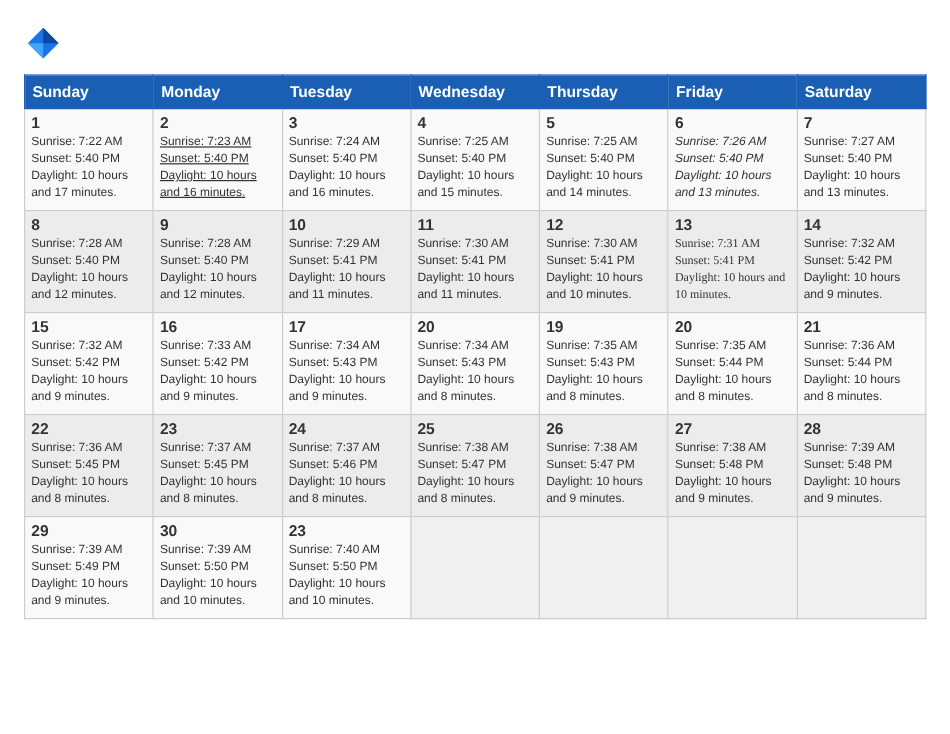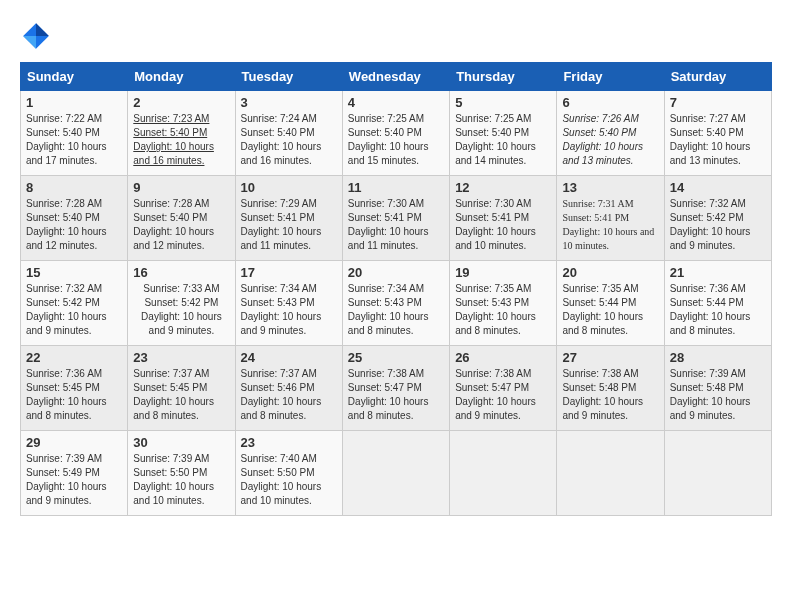--- a/index.html
+++ b/index.html
@@ -214,21 +214,21 @@
       </tr>
       <tr>
         <td>
           <span class="day-number">15</span>
           <div class="day-info" style="white-space: pre-line;">Sunrise: 7:32 AM
 Sunset: 5:42 PM
 Daylight: 10 hours and 9 minutes.</div>
         </td>
         <td>
           <span class="day-number">16</span>
-          <div class="day-info" style="white-space: pre-line; text-align: center;">Sunrise: 7:33 AM
+          <div class="day-info" style="white-space: pre-line;">Sunrise: 7:33 AM
 Sunset: 5:42 PM
 Daylight: 10 hours and 9 minutes.</div>
         </td>
         <td>
           <span class="day-number">17</span>
           <div class="day-info" style="white-space: pre-line;">Sunrise: 7:34 AM
 Sunset: 5:43 PM
 Daylight: 10 hours and 9 minutes.</div>
         </td>
         <td>

